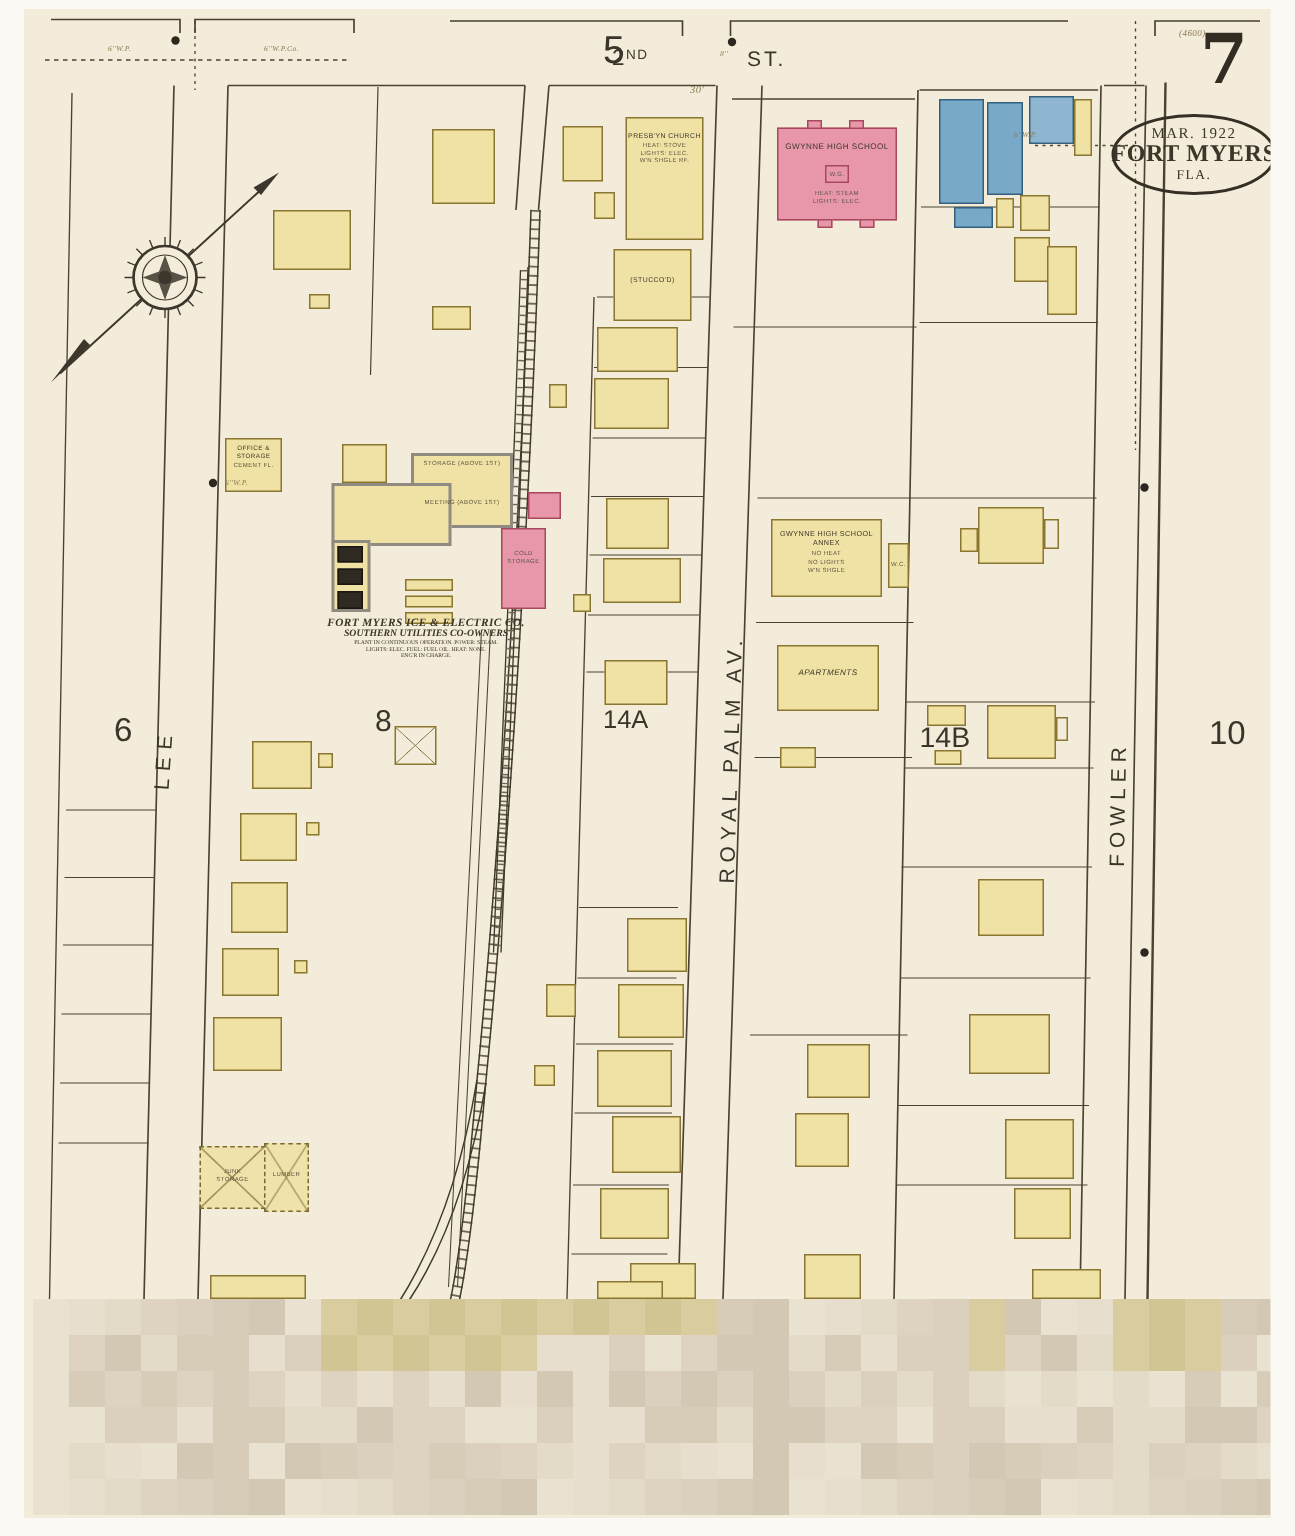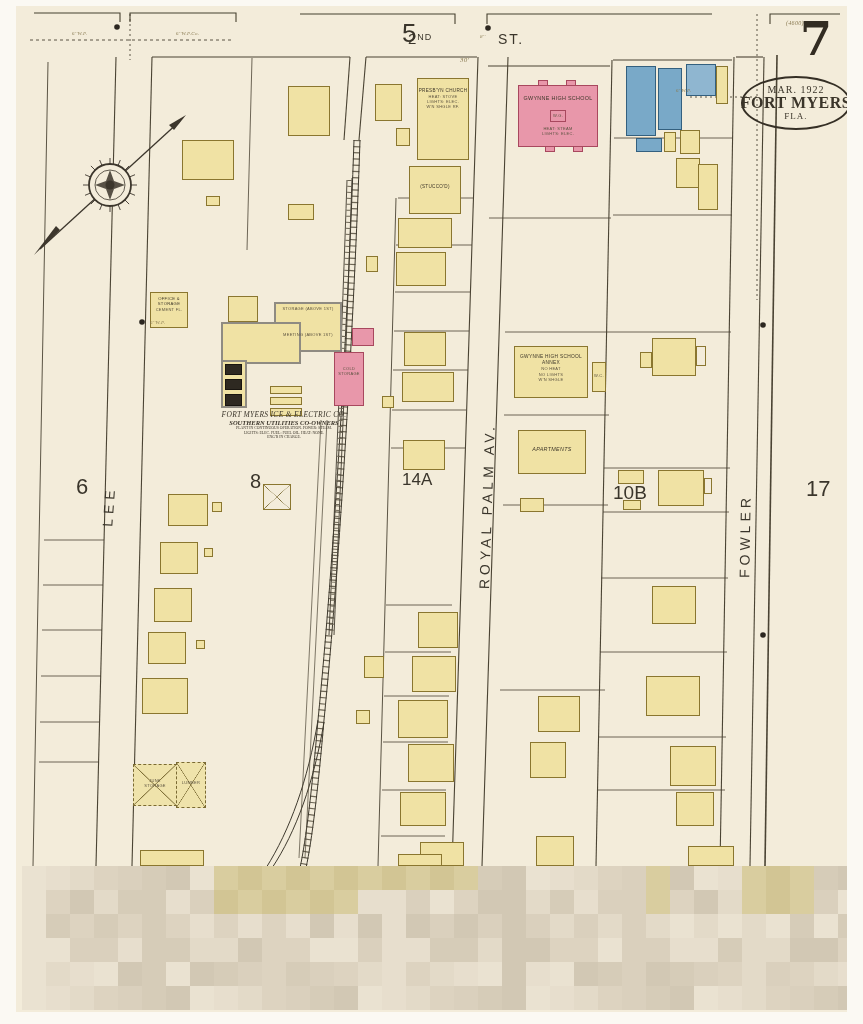--- a/index.html
+++ b/index.html
@@ -25,21 +25,21 @@
   .street-v{position:absolute;z-index:5;font-size:14px;letter-spacing:5px;color:#3a352b;text-align:center;white-space:nowrap;}
   .st2{position:absolute;z-index:5;color:#3a352b;}
   .sup{font-size:9px;vertical-align:4px;letter-spacing:1px;}
   .sheetnum{position:absolute;z-index:6;font-family:"DejaVu Serif",serif;font-weight:bold;font-size:46px;color:#322c22;}
   .oval{position:absolute;z-index:6;width:106px;height:50px;border:2.5px solid #352f25;border-radius:50%;
         display:flex;flex-direction:column;align-items:center;justify-content:center;line-height:1.05;}
   .oval .d{font-size:10px;letter-spacing:1px;font-family:"Liberation Serif",serif;}
   .oval .c{font-size:16px;font-weight:bold;letter-spacing:.5px;font-family:"Liberation Serif",serif;white-space:nowrap;}
   .oval .s{font-size:9px;letter-spacing:1px;font-family:"Liberation Serif",serif;}
   .cap{position:absolute;z-index:5;text-align:center;font-family:"Liberation Serif",serif;color:#3a342a;}
-  .cap .c1{font-size:7.5px;font-style:italic;font-weight:normal;letter-spacing:.3px;}
+  .cap .c1{font-size:7.5px;font-style:italic;font-weight:bold;letter-spacing:.3px;}
   .cap .c2{font-size:6.5px;font-style:italic;font-weight:bold;}
   .cap .c3{font-size:3.8px;line-height:1.2;}
   #mosaic{position:absolute;left:22px;top:866px;width:840px;height:146px;z-index:30;overflow:hidden;}
   .mcell{position:absolute;width:24px;height:24px;}
   .u{text-transform:uppercase;}
 </style>
 </head>
 <body>
 
 <div id="sheet">
@@ -168,22 +168,22 @@
   <div class="lbl olive" style="left:150px;top:320px;font-size:5px">6''W.P.</div>
   <div class="lbl olive" style="left:480px;top:34px;font-size:5px">8''</div>
 
   <div class="street-v" style="left:88px;top:498px;transform:rotate(-86deg)">LEE</div>
   <div class="street-v" style="left:397px;top:498px;width:180px;transform:rotate(-88deg);letter-spacing:4px">ROYAL PALM AV.</div>
   <div class="street-v" style="left:690px;top:528px;width:110px;transform:rotate(-89deg);letter-spacing:4px">FOWLER</div>
 
   <div class="blocknum" style="left:76px;top:474px;font-size:22px">6</div>
   <div class="blocknum" style="left:250px;top:470px;font-size:20px">8</div>
   <div class="blocknum" style="left:402px;top:470px;font-size:17px">14A</div>
-  <div class="blocknum" style="left:613px;top:482px;font-size:19px">10B</div>
-  <div class="blocknum" style="left:806px;top:476px;font-size:22px">17</div>
+  <div class="blocknum" style="left:613px;top:482px;font-size:19px">14B</div>
+  <div class="blocknum" style="left:806px;top:476px;font-size:22px">10</div>
 
   <div class="b y" style="left:182px;top:140px;width:52px;height:40px"></div>
   <div class="b y" style="left:206px;top:196px;width:14px;height:10px"></div>
   <div class="b y" style="left:288px;top:86px;width:42px;height:50px"></div>
   <div class="b y" style="left:288px;top:204px;width:26px;height:16px"></div>
   <div class="b y" style="left:375px;top:84px;width:27px;height:37px"></div>
   <div class="b y" style="left:396px;top:128px;width:14px;height:18px"></div>
 
   <div class="b y" style="left:417px;top:78px;width:52px;height:82px"></div>
   <div class="lbl" style="left:416px;top:88px;width:54px;font-size:4.6px">

